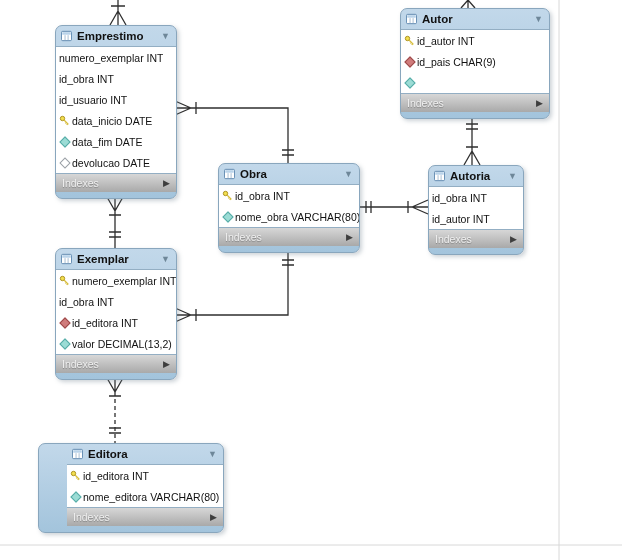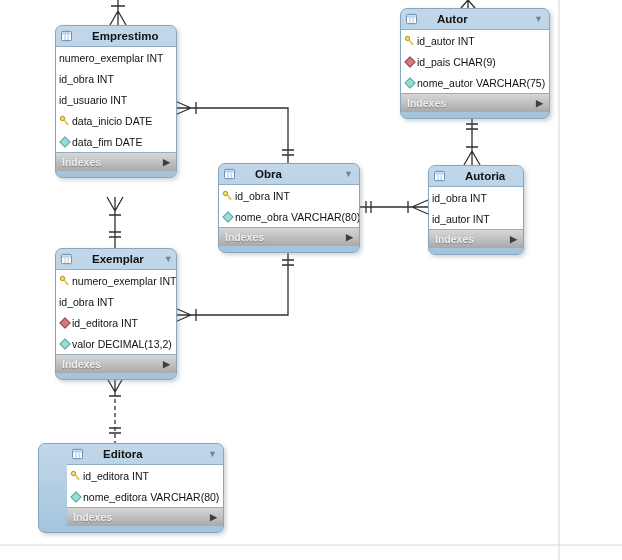--- a/index.html
+++ b/index.html
@@ -15,21 +15,21 @@
   
   .table{
     position:absolute;z-index:2;
     background:linear-gradient(#c2d8ea,#a3c4dc);
     border:1px solid #89a6bd;
     border-radius:7px;
     box-shadow:2px 2px 4px rgba(110,125,140,.35);
     overflow:hidden;
   }
   .thead{
-    height:20px;display:flex;align-items:center;gap:20px;
+    height:20px;display:flex;align-items:center;gap:5px;
     padding:0 6px 0 5px;
     font-size:11.5px;font-weight:bold;color:#111;
   }
   .thead .title{flex:0 1 auto;white-space:nowrap;}
   .collapse{
     margin-left:auto;color:#6e8799;font-size:9px;line-height:1;
     cursor:pointer;
   }
   .tbody{
     background:#ffffff;
@@ -44,21 +44,21 @@
   .diamond{
     width:6px;height:6px;transform:rotate(45deg);display:inline-block;
   }
   .diamond.filled{background:#9bdcd5;border:1px solid #55aba6;}
   .diamond.fk{background:#d07c7c;border:1px solid #9c4848;}
   .diamond.hollow{background:#ffffff;border:1px solid #9aa0a6;}
   .tfoot{
     height:18px;display:flex;align-items:center;
     padding:0 6px;
     background:linear-gradient(#d7d7d7,#a9a9a9);
-    color:#efefef;font-size:10.5px;font-weight:bold;
+    color:#efefef;font-size:10.5px;font-weight:normal;
     text-shadow:0 1px 1px #808080;
   }
   .tfoot .expand{margin-left:auto;color:#3e3e3e;font-size:9px;text-shadow:none;line-height:1;}
   .bfoot{height:6px;}
   .coltext{overflow:hidden;}
 </style>
 </head>
 <body>
 
 <div id="canvas">
@@ -136,20 +136,26 @@
             </svg>
           </span>
         <span class="coltext">data_inicio DATE</span>
       </div>
       <div class="row">
         <span class="ic">
             <span class="diamond filled"></span>
           </span>
         <span class="coltext">data_fim DATE</span>
       </div>
+      <div class="row">
+        <span class="ic">
+            <span class="diamond hollow"></span>
+          </span>
+        <span class="coltext">devolucao DATE</span>
+      </div>
     </div>
     <div class="tfoot">
       <span>Indexes</span>
       <span class="expand">▶</span>
     </div>
     <div class="bfoot"></div>
   </div>
 
   <div class="table" style="left:400px;top:8px;width:148px;">
     <div class="thead">
@@ -177,21 +183,20 @@
       <div class="row">
         <span class="ic">
             <span class="diamond fk"></span>
           </span>
         <span class="coltext">id_pais CHAR(9)</span>
       </div>
       <div class="row">
         <span class="ic">
             <span class="diamond filled"></span>
           </span>
-        <span class="coltext">nome_autor VARCHAR(75)</span>
       </div>
     </div>
     <div class="tfoot">
       <span>Indexes</span>
       <span class="expand">▶</span>
     </div>
     <div class="bfoot"></div>
   </div>
 
   <div class="table" style="left:218px;top:163px;width:140px;">

